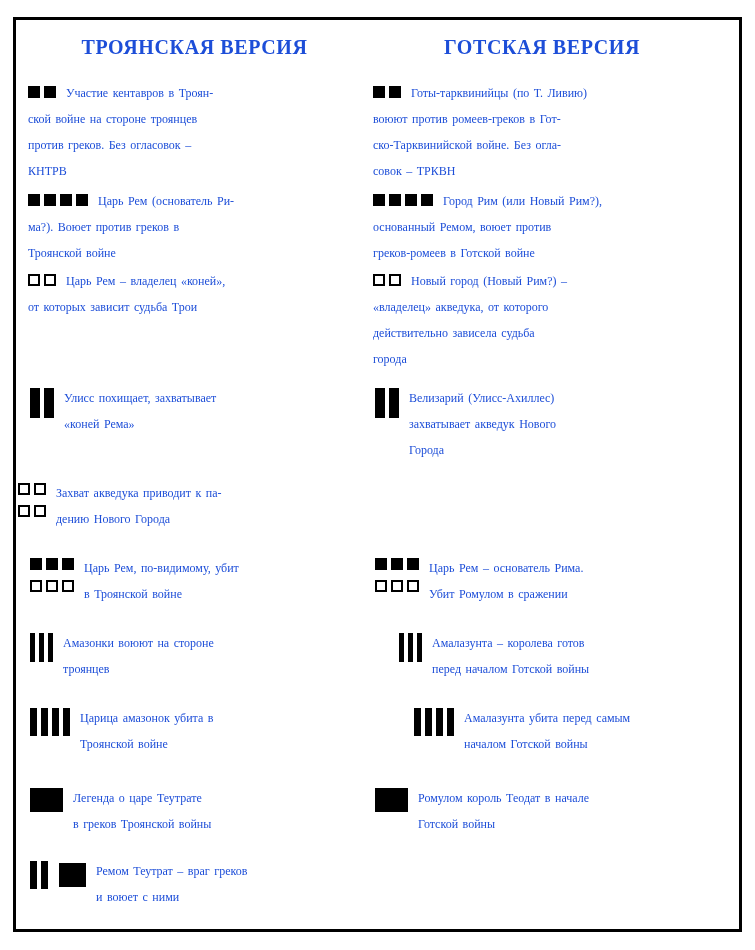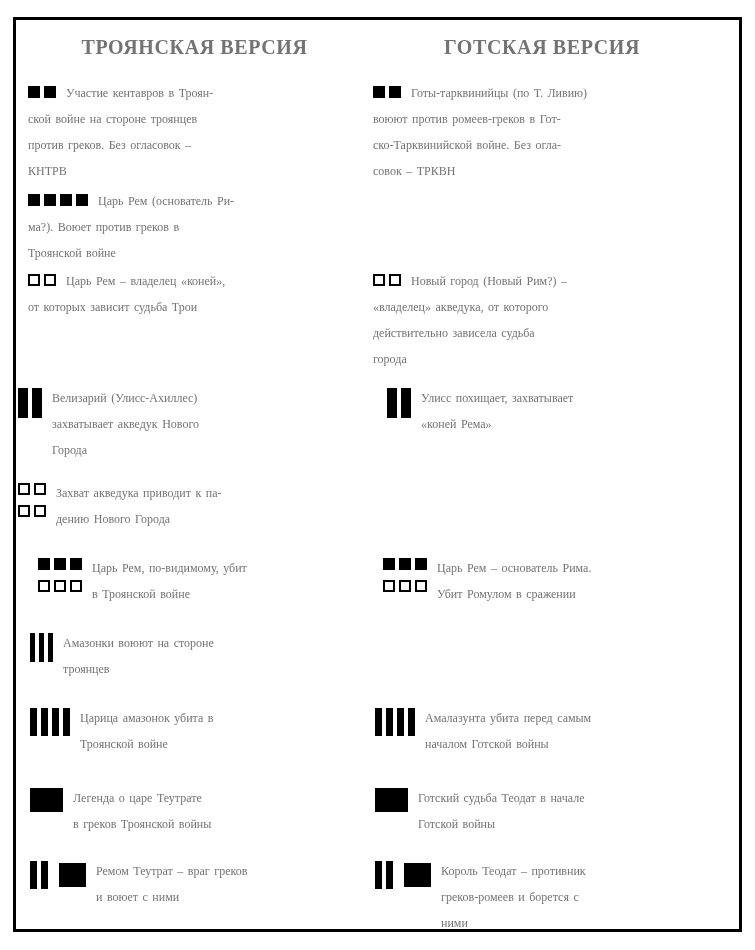--- a/index.html
+++ b/index.html
@@ -1,17 +1,17 @@
 <!DOCTYPE html>
 <html><head>
 <meta charset="utf-8">
 <style>
   html,body{margin:0;padding:0;background:#ffffff;}
   .page{position:relative;width:755px;height:950px;background:#ffffff;overflow:hidden;
-        font-family:"Liberation Serif","DejaVu Serif",serif;color:#737373;}
+        font-family:"Liberation Serif","DejaVu Serif",serif;color:#1d4ed8;}
   .frame{position:absolute;left:13px;top:17px;width:729px;height:915px;
          border:3px solid #000;box-sizing:border-box;padding:14px 0 0 0;overflow:hidden;}
   .hdr-row{display:grid;grid-template-columns:357px 1fr;margin-bottom:20px;}
   .hdr{text-align:center;font-weight:bold;font-size:20px;letter-spacing:0.6px;line-height:26px;}
   .hdr-right{padding-right:28px;}
   .row{display:grid;grid-template-columns:357px 1fr;}
   .cell{font-size:12px;line-height:26px;word-spacing:1.5px;}
   .cell-l{padding-left:12px;padding-right:6px;}
   .cell-r{padding-right:4px;}
   .txt{white-space:pre-line;}
@@ -23,22 +23,22 @@
   .mkrow{display:inline-flex;column-gap:4px;align-items:flex-start;}
   .sqf{width:12px;height:12px;background:#000;display:inline-block;}
   .sqo{width:12px;height:12px;border:2.5px solid #000;box-sizing:border-box;background:#fff;display:inline-block;}
   .barT{width:10px;height:30px;background:#000;display:inline-block;}
   .barN{width:5px;height:29px;background:#000;display:inline-block;}
   .barM{width:7px;height:28px;background:#000;display:inline-block;}
   .rectL{width:33px;height:24px;background:#000;display:inline-block;}
   .rectM{width:27px;height:24px;background:#000;display:inline-block;margin-left:7px;margin-top:2px;}
   
   .r1{min-height:108px;} .r2{min-height:80px;} .r3{min-height:117px;}
-  .r4{min-height:95px;}  .r5{min-height:75px;} .r6{min-height:75px;margin-left:8px;}
-  .r7{min-height:75px;gap:24px;}  .r8{min-height:80px;} .r9{min-height:73px;}
+  .r4{min-height:95px;}  .r5{min-height:75px;} .r6{min-height:75px;}
+  .r7{min-height:75px;gap:24px;}  .r8{min-height:80px;gap:39px;} .r9{min-height:73px;}
 </style>
 </head>
 <body>
 
 <div class="page">
   <div class="frame">
 
     <div class="hdr-row">
       <div class="hdr">ТРОЯНСКАЯ ВЕРСИЯ</div>
       <div class="hdr hdr-right">ГОТСКАЯ ВЕРСИЯ</div>
@@ -69,20 +69,30 @@
       <div class="cell cell-l item-inline"><span class="mk">
             <span class="mkrow">
               <span class="sqf"></span>
               <span class="sqf"></span>
               <span class="sqf"></span>
               <span class="sqf"></span>
             </span>
           </span><span class="txt">Царь Рем (основатель Ри-
 ма?). Воюет против греков в
 Троянской войне</span></div>
+      <div class="cell cell-r item-inline"><span class="mk">
+            <span class="mkrow">
+              <span class="sqf"></span>
+              <span class="sqf"></span>
+              <span class="sqf"></span>
+              <span class="sqf"></span>
+            </span>
+          </span><span class="txt">Город Рим (или Новый Рим?),
+основанный Ремом, воюет против
+греков-ромеев в Готской войне</span></div>
     </div>
 
     <div class="row r3">
       <div class="cell cell-l item-inline"><span class="mk">
             <span class="mkrow">
               <span class="sqo"></span>
               <span class="sqo"></span>
             </span>
           </span><span class="txt">Царь Рем – владелец «коней»,
 от которых зависит судьба Трои</span></div>
@@ -91,41 +101,41 @@
               <span class="sqo"></span>
               <span class="sqo"></span>
             </span>
           </span><span class="txt">Новый город (Новый Рим?)  –
 «владелец» акведука, от которого
 действительно зависела судьба
 города</span></div>
     </div>
 
     <div class="row r4">
+      <div class="cell cell-l item-flex">
+          <span class="mk">
+            <span class="mkrow">
+              <span class="barT"></span>
+              <span class="barT"></span>
+            </span>
+          </span>
+          <span class="txt">Улисс похищает, захватывает
+«коней Рема»</span>
+        </div>
       <div class="cell cell-r item-flex">
           <span class="mk">
             <span class="mkrow">
               <span class="barT"></span>
               <span class="barT"></span>
             </span>
           </span>
           <span class="txt">Велизарий (Улисс-Ахиллес)
 захватывает акведук Нового
 Города</span>
         </div>
-      <div class="cell cell-l item-flex">
-          <span class="mk">
-            <span class="mkrow">
-              <span class="barT"></span>
-              <span class="barT"></span>
-            </span>
-          </span>
-          <span class="txt">Улисс похищает, захватывает
-«коней Рема»</span>
-        </div>
     </div>
 
     <div class="row r5">
       <div class="cell cell-r item-flex">
           <span class="mk col">
             <span class="mkrow">
               <span class="sqo"></span>
               <span class="sqo"></span>
             </span>
             <span class="mkrow">
@@ -178,20 +188,31 @@
           <span class="mk">
             <span class="mkrow">
               <span class="barN"></span>
               <span class="barN"></span>
               <span class="barN"></span>
             </span>
           </span>
           <span class="txt">Амазонки воюют на стороне
 троянцев</span>
         </div>
+      <div class="cell cell-r item-flex">
+          <span class="mk">
+            <span class="mkrow">
+              <span class="barN"></span>
+              <span class="barN"></span>
+              <span class="barN"></span>
+            </span>
+          </span>
+          <span class="txt">Амалазунта – королева готов
+перед началом Готской войны</span>
+        </div>
     </div>
 
     <div class="row r8">
       <div class="cell cell-l item-flex">
           <span class="mk">
             <span class="mkrow">
               <span class="barM"></span>
               <span class="barM"></span>
               <span class="barM"></span>
               <span class="barM"></span>
@@ -219,45 +240,33 @@
           <span class="mk">
             <span class="rectL"></span>
           </span>
           <span class="txt">Легенда о царе Теутрате
 в греков Троянской войны</span>
         </div>
       <div class="cell cell-r item-flex">
           <span class="mk">
             <span class="rectL"></span>
           </span>
-          <span class="txt">Готский судьба Теодат в начале
+          <span class="txt">Ромулом король Теодат в начале
 Готской войны</span>
         </div>
     </div>
 
     <div class="row">
       <div class="cell cell-l item-flex">
           <span class="mk">
             <span class="mkrow">
               <span class="barM"></span>
               <span class="barM"></span>
               <span class="rectM"></span>
             </span>
           </span>
           <span class="txt">Ремом Теутрат – враг греков
 и воюет с ними</span>
         </div>
-      <div class="cell cell-r item-flex">
-          <span class="mk">
-            <span class="mkrow">
-              <span class="barM"></span>
-              <span class="barM"></span>
-              <span class="rectM"></span>
-            </span>
-          </span>
-          <span class="txt">Король Теодат  – противник
-греков-ромеев  и  борется  с
-ними</span>
-        </div>
     </div>
 
   </div>
 </div>
 
 </body></html>

